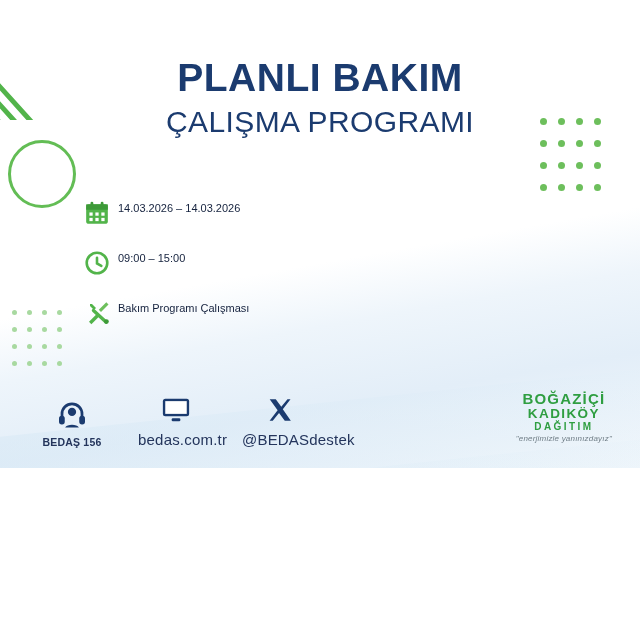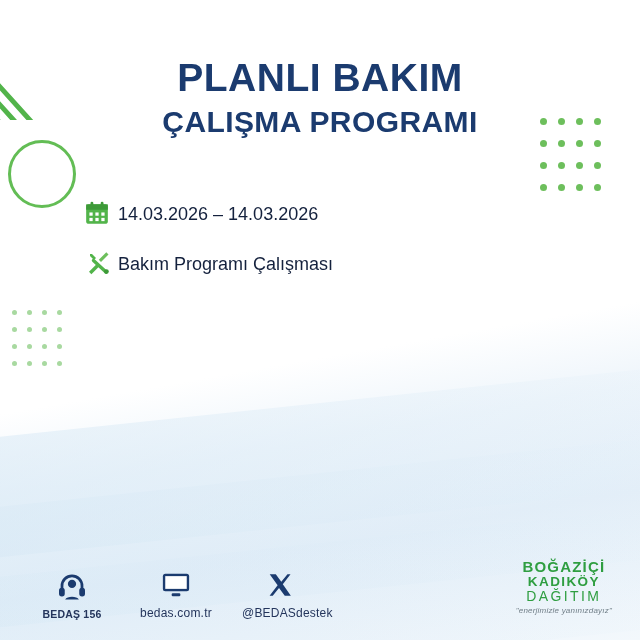--- a/index.html
+++ b/index.html
@@ -8,21 +8,21 @@
     width: 640px;
     height: 640px;
     overflow: hidden;
     font-family: "Liberation Sans", sans-serif;
     background: #ffffff;
   }
 
   .poster {
     position: relative;
     width: 640px;
-    height: 640px;
+    height: 468px;
     background: linear-gradient(170deg, #ffffff 0%, #ffffff 55%, #eef5fb 66%, #e3eef8 80%, #f3f8fc 100%);
     overflow: hidden;
   }
 
   
   .wash {
     position: absolute;
     left: -10%;
     width: 130%;
     height: 120px;
@@ -89,21 +89,21 @@
   .title-1 {
     font-size: 39px;
     letter-spacing: .5px;
     font-weight: bold;
     color: #1b3b6f;
     line-height: 1.05;
   }
   .title-2 {
     margin-top: 6px;
     font-size: 30px;
-    font-weight: bold;
+    font-weight: normal;
     color: #1b3b6f;
     letter-spacing: .4px;
   }
 
   
   .info {
     position: absolute;
     top: 198px;
     left: 84px;
     right: 48px;
@@ -114,21 +114,21 @@
     margin-bottom: 20px;
   }
   .row .ico {
     flex: 0 0 34px;
     height: 30px;
     display: flex;
     align-items: center;
     justify-content: flex-start;
   }
   .row .txt {
-    font-size: 18px;
+    font-size: 11px;
     color: #14213d;
     line-height: 1.45;
     padding-top: 3px;
   }
   .row.addr .txt { max-width: 420px; }
 
   
   .footer {
     position: absolute;
     bottom: 18px;
@@ -148,42 +148,42 @@
     text-align: center;
     color: #1b3b6f;
   }
   .social .item .glyph {
     height: 34px;
     display: flex;
     align-items: center;
     justify-content: center;
   }
   .social .item .cap {
-    font-size: 12px;
+    font-size: 15px;
     margin-top: 4px;
     color: #24355c;
     letter-spacing: .2px;
   }
   .social .item .cap.bold { font-weight: bold; font-size: 10.5px; }
 
   .brand {
     position: absolute;
     right: 28px;
     bottom: 6px;
     text-align: center;
     line-height: 1.08;
   }
   .brand .b1 {
     font-size: 15px; font-weight: bold; color: #2f9e41; letter-spacing: 1.2px;
   }
   .brand .b2 {
     font-size: 13.5px; font-weight: bold; color: #2f9e41; letter-spacing: 1.4px;
   }
   .brand .b3 {
-    font-size: 14px; font-weight: normal; color: #2f9e41; letter-spacing: 2.4px;
+    font-size: 10px; font-weight: bold; color: #2f9e41; letter-spacing: 2.4px;
   }
   .brand .slogan {
     margin-top: 3px;
     font-size: 8px;
     color: #6f7d86;
     font-style: italic;
     letter-spacing: .2px;
   }
 </style>
 </head>
@@ -264,20 +264,29 @@
           <rect x="10.5" y="11.5" width="3" height="3" fill="#ffffff"></rect>
           <rect x="16" y="11.5" width="3" height="3" fill="#ffffff"></rect>
           <rect x="5" y="16.5" width="3" height="3" fill="#ffffff"></rect>
           <rect x="10.5" y="16.5" width="3" height="3" fill="#ffffff"></rect>
           <rect x="16" y="16.5" width="3" height="3" fill="#ffffff"></rect>
         </svg>
       </div>
       <div class="txt">14.03.2026 – 14.03.2026</div>
     </div>
 
+    <div class="row">
+      <div class="ico">
+        <svg width="26" height="26" viewBox="0 0 24 24">
+          <circle cx="12" cy="12" r="9.5" fill="none" stroke="#52b44a" stroke-width="2.4"></circle>
+          <path d="M12 7.2 V12.4 L16 14.6" fill="none" stroke="#52b44a" stroke-width="2.4" stroke-linecap="round"></path>
+        </svg>
+      </div>
+      <div class="txt">09:00 – 15:00</div>
+    </div>
 
     <div class="row">
       <div class="ico">
         <svg width="28" height="26" viewBox="0 0 28 24">
           <path d="M3 3 l5 0 l4 4 l-2 2 l-4 -4 l0 -2 z" fill="#52b44a"></path>
           <path d="M9.5 9.5 L22 21" stroke="#52b44a" stroke-width="3.4" stroke-linecap="round"></path>
           <path d="M24.5 3.5 L17 11 l-2.2 -2.2 L22.3 1.3 z" fill="#6dbf5c"></path>
           <path d="M5 20.8 L12.5 13.3 l2.4 2.4 L7.4 23.2 z" fill="#52b44a"></path>
           <circle cx="22.4" cy="20.6" r="2.4" fill="#3d9a38"></circle>
         </svg>

